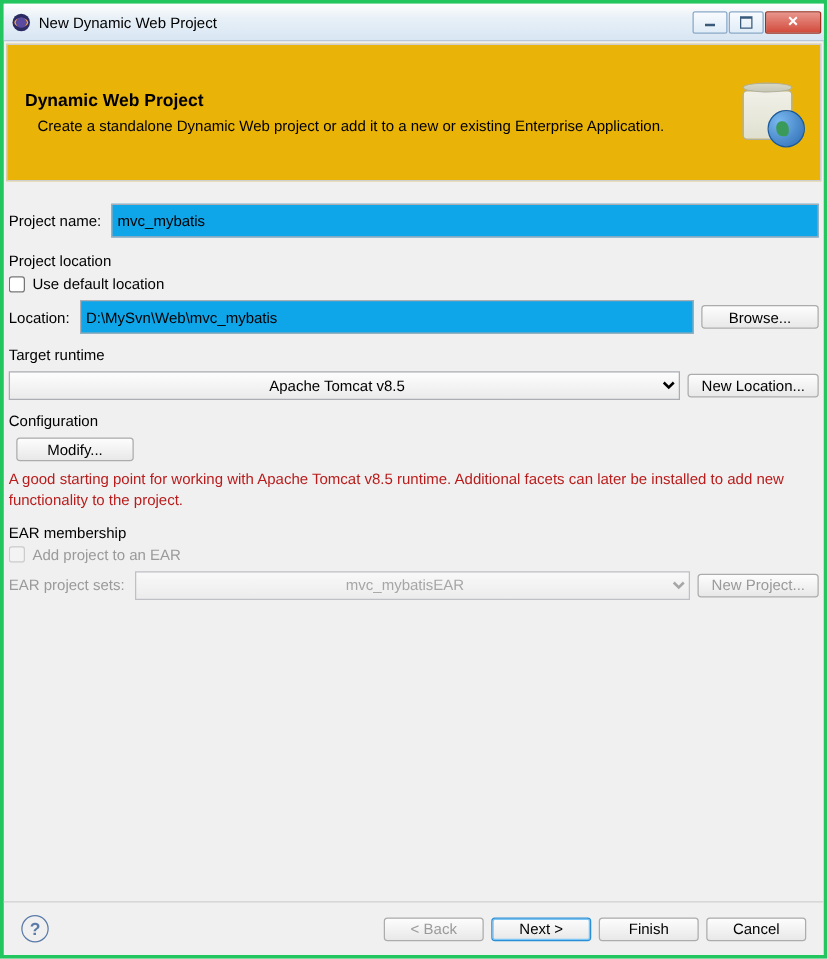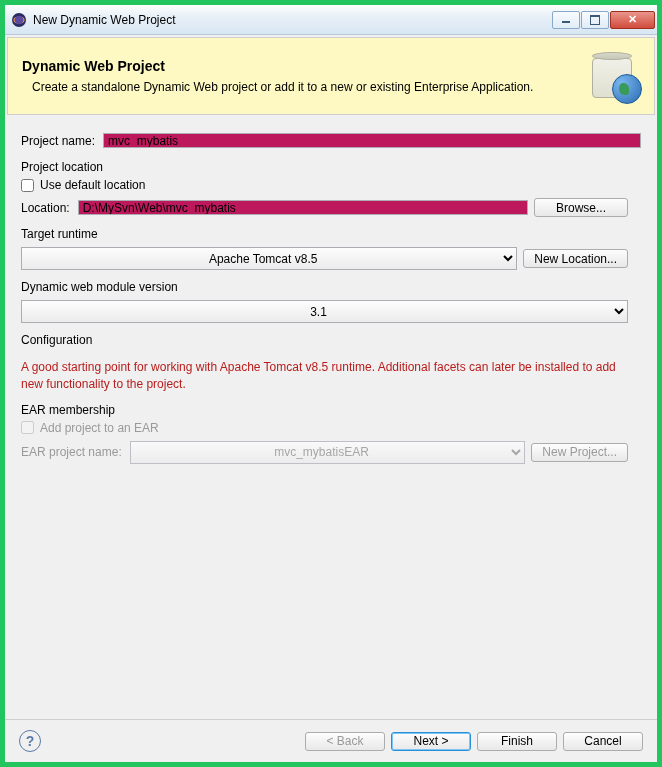--- a/index.html
+++ b/index.html
@@ -1,48 +1,48 @@
 <!DOCTYPE html>
 <html><head>
 <meta charset="utf-8">
 <style>
 * { box-sizing: border-box; font-family: Tahoma, "Segoe UI", sans-serif; font-size: 12px; }
 body { margin: 0; padding: 0; background: #fff; width: 662px; height: 767px; overflow: hidden; }
 
-.window { width: 662px; height: 767px; border: 5px solid #22c55e; background: #f0f0f0; display: flex; flex-direction: column; }
+.window { width: 662px; height: 767px; border: 3px solid #22c55e; background: #f0f0f0; display: flex; flex-direction: column; }
 
 .titlebar { height: 30px; background: linear-gradient(#fdfefe, #e8f0f7 40%, #d8e6f3); border-bottom: 1px solid #b8c8d8; display: flex; align-items: center; padding: 0 2px 0 6px; }
 .titlebar-icon { width: 16px; height: 16px; margin-right: 6px; }
 .titlebar-text { flex: 1; color: #000; }
 .win-controls { display: flex; gap: 1px; }
 .win-btn { width: 28px; height: 18px; border: 1px solid #8aa9c8; background: linear-gradient(#f8fbfe, #e0ecf7); border-radius: 2px; display: flex; align-items: center; justify-content: center; font-size: 10px; color: #3a5a7a; cursor: pointer; }
 .win-btn.close { width: 45px; background: linear-gradient(#e9958c, #d14b3c); border-color: #a03020; color: #fff; font-weight: bold; font-size: 11px; }
 .win-btn.min::before { content: ""; display: block; width: 8px; height: 2px; background: #3a5a7a; margin-top: 5px; }
 .win-btn.max::before { content: ""; display: block; width: 8px; height: 7px; border: 1px solid #3a5a7a; border-top-width: 2px; }
 
-.header-banner { background: #fef9c3; border: 1px solid #cfcfcf; margin: 2px; padding: 12px 14px; display: flex; align-items: center; }
+.header-banner { background: #eab308; border: 1px solid #cfcfcf; margin: 2px; padding: 28px 14px; display: flex; align-items: center; }
 .header-text { flex: 1; }
 .header-title { font-size: 14px; font-weight: bold; margin-bottom: 6px; }
 .header-sub { font-size: 12px; color: #000; padding-left: 10px; }
 .header-icon { width: 52px; height: 52px; margin-left: 10px; position: relative; }
 .jar-body { position: absolute; left: 4px; top: 8px; width: 40px; height: 40px; background: linear-gradient(#f0f0e8, #e0e0d0); border: 1px solid #b0b0a0; border-radius: 4px; }
 .jar-lid { position: absolute; left: 4px; top: 2px; width: 40px; height: 8px; background: linear-gradient(#d8d8c8, #c8c8b8); border: 1px solid #b0b0a0; border-radius: 50%; }
 .globe { position: absolute; right: -2px; bottom: -2px; width: 30px; height: 30px; border-radius: 50%; background: radial-gradient(circle at 30% 30%, #7ab8f0, #2a6ab0); border: 1px solid #1a5a9a; }
 .globe::after { content:""; position:absolute; left:6px; top:8px; width:10px; height:12px; background:#3a9a5a; border-radius:40% 50% 30% 50%; }
 
-.content { flex: 1; padding: 8px 16px; overflow: auto; }
+.content { flex: 1; padding: 8px 4px; overflow: auto; }
 
 .row { display: flex; align-items: center; margin: 6px 0; }
 .label { margin-right: 8px; white-space: nowrap; }
-input[type=text] { flex: 1; height: 15px; padding: 2px 4px; border: 1px solid #abadb3; background: #be185d; }
+input[type=text] { flex: 1; height: 27px; padding: 2px 4px; border: 1px solid #abadb3; background: #0ea5e9; }
 input[type=text]:disabled { background: #f4f4f4; color: #888; }
 select { flex: 1; height: 23px; border: 1px solid #abadb3; background: linear-gradient(#fdfdfd, #ebebeb); padding: 1px 2px; text-align: center; }
 select:disabled { color: #888; }
 
-.fieldset { margin: 10px 13px 6px 0; }
+.fieldset { margin: 10px 0 6px 0; }
 .fieldset-legend { margin-bottom: 4px; font-size: 12px; color: #000; }
 .fieldset-body { }
 
 .btn { height: 19px; padding: 0 10px; min-width: 84px; background: linear-gradient(#fdfdfd, #e8e8e8); border: 1px solid #acacac; border-radius: 3px; cursor: pointer; color: #000; }
 .btn:disabled { color: #9a9a9a; cursor: default; }
 .btn.primary { border: 1px solid #2a8fd6; box-shadow: 0 0 0 1px #7cc6f5 inset; }
 .btn.side { margin-left: 6px; min-width: 94px; }
 
 .checkbox-row { display: flex; align-items: center; gap: 6px; margin: 4px 0; }
 input[type=checkbox] { width: 13px; height: 13px; margin: 0; }
@@ -115,44 +115,37 @@
     <div class="fieldset">
       <div class="fieldset-legend">Target runtime</div>
       <div class="row">
         <select>
           <option>Apache Tomcat v8.5</option>
         </select>
         <button class="btn side">New Location...</button>
       </div>
     </div>
 
-    <div class="fieldset">
-      <div class="fieldset-legend">Dynamic web module version</div>
-      <div class="row">
-        <select>
-          <option>3.1</option>
-        </select>
-      </div>
-    </div>
 
     <div class="fieldset">
       <div class="fieldset-legend">Configuration</div>
       <div class="row">
+        <button class="btn side">Modify...</button>
       </div>
       <div class="hint-text">A good starting point for working with Apache Tomcat v8.5 runtime. Additional facets can later be installed to add new functionality to the project.</div>
     </div>
 
     <div class="fieldset">
       <div class="fieldset-legend">EAR membership</div>
       <div class="checkbox-row">
         <input type="checkbox" id="cb-ear" disabled="" style="">
         <span>Add project to an EAR</span>
       </div>
       <div class="row">
-        <span class="label disabled-text">EAR project name:</span>
+        <span class="label disabled-text">EAR project sets:</span>
         <select disabled="">
           <option>mvc_mybatisEAR</option>
         </select>
         <button class="btn side" disabled="">New Project...</button>
       </div>
     </div>
 
 
   </div>
 

